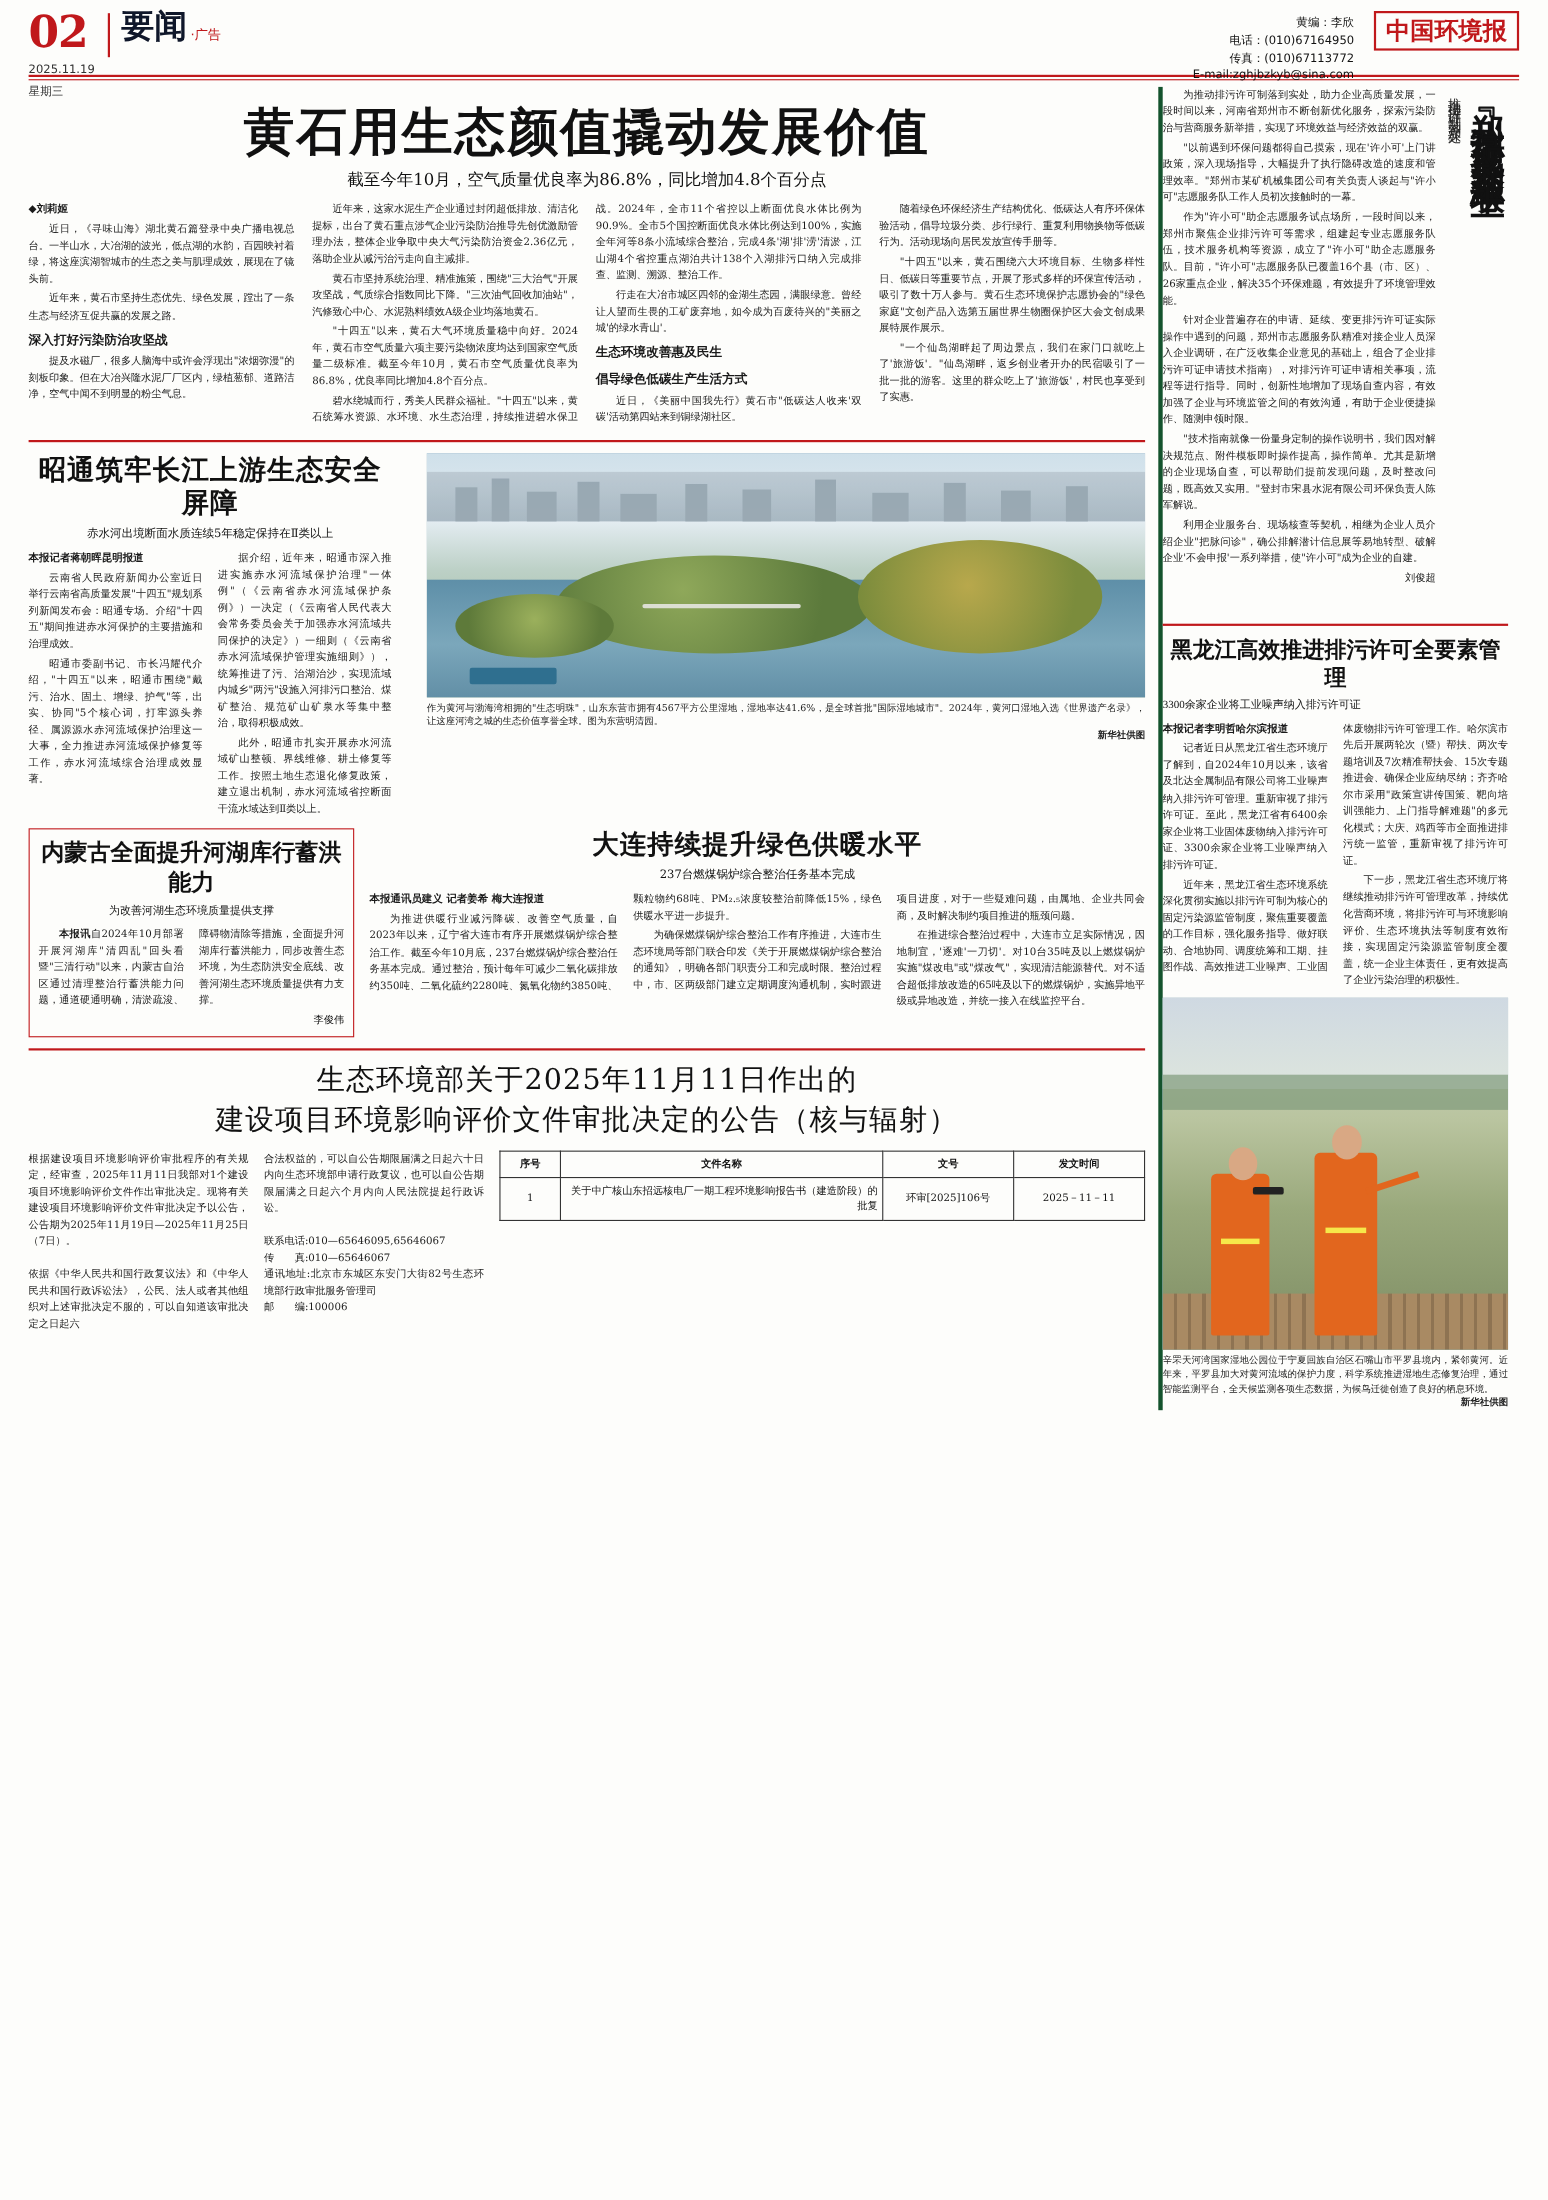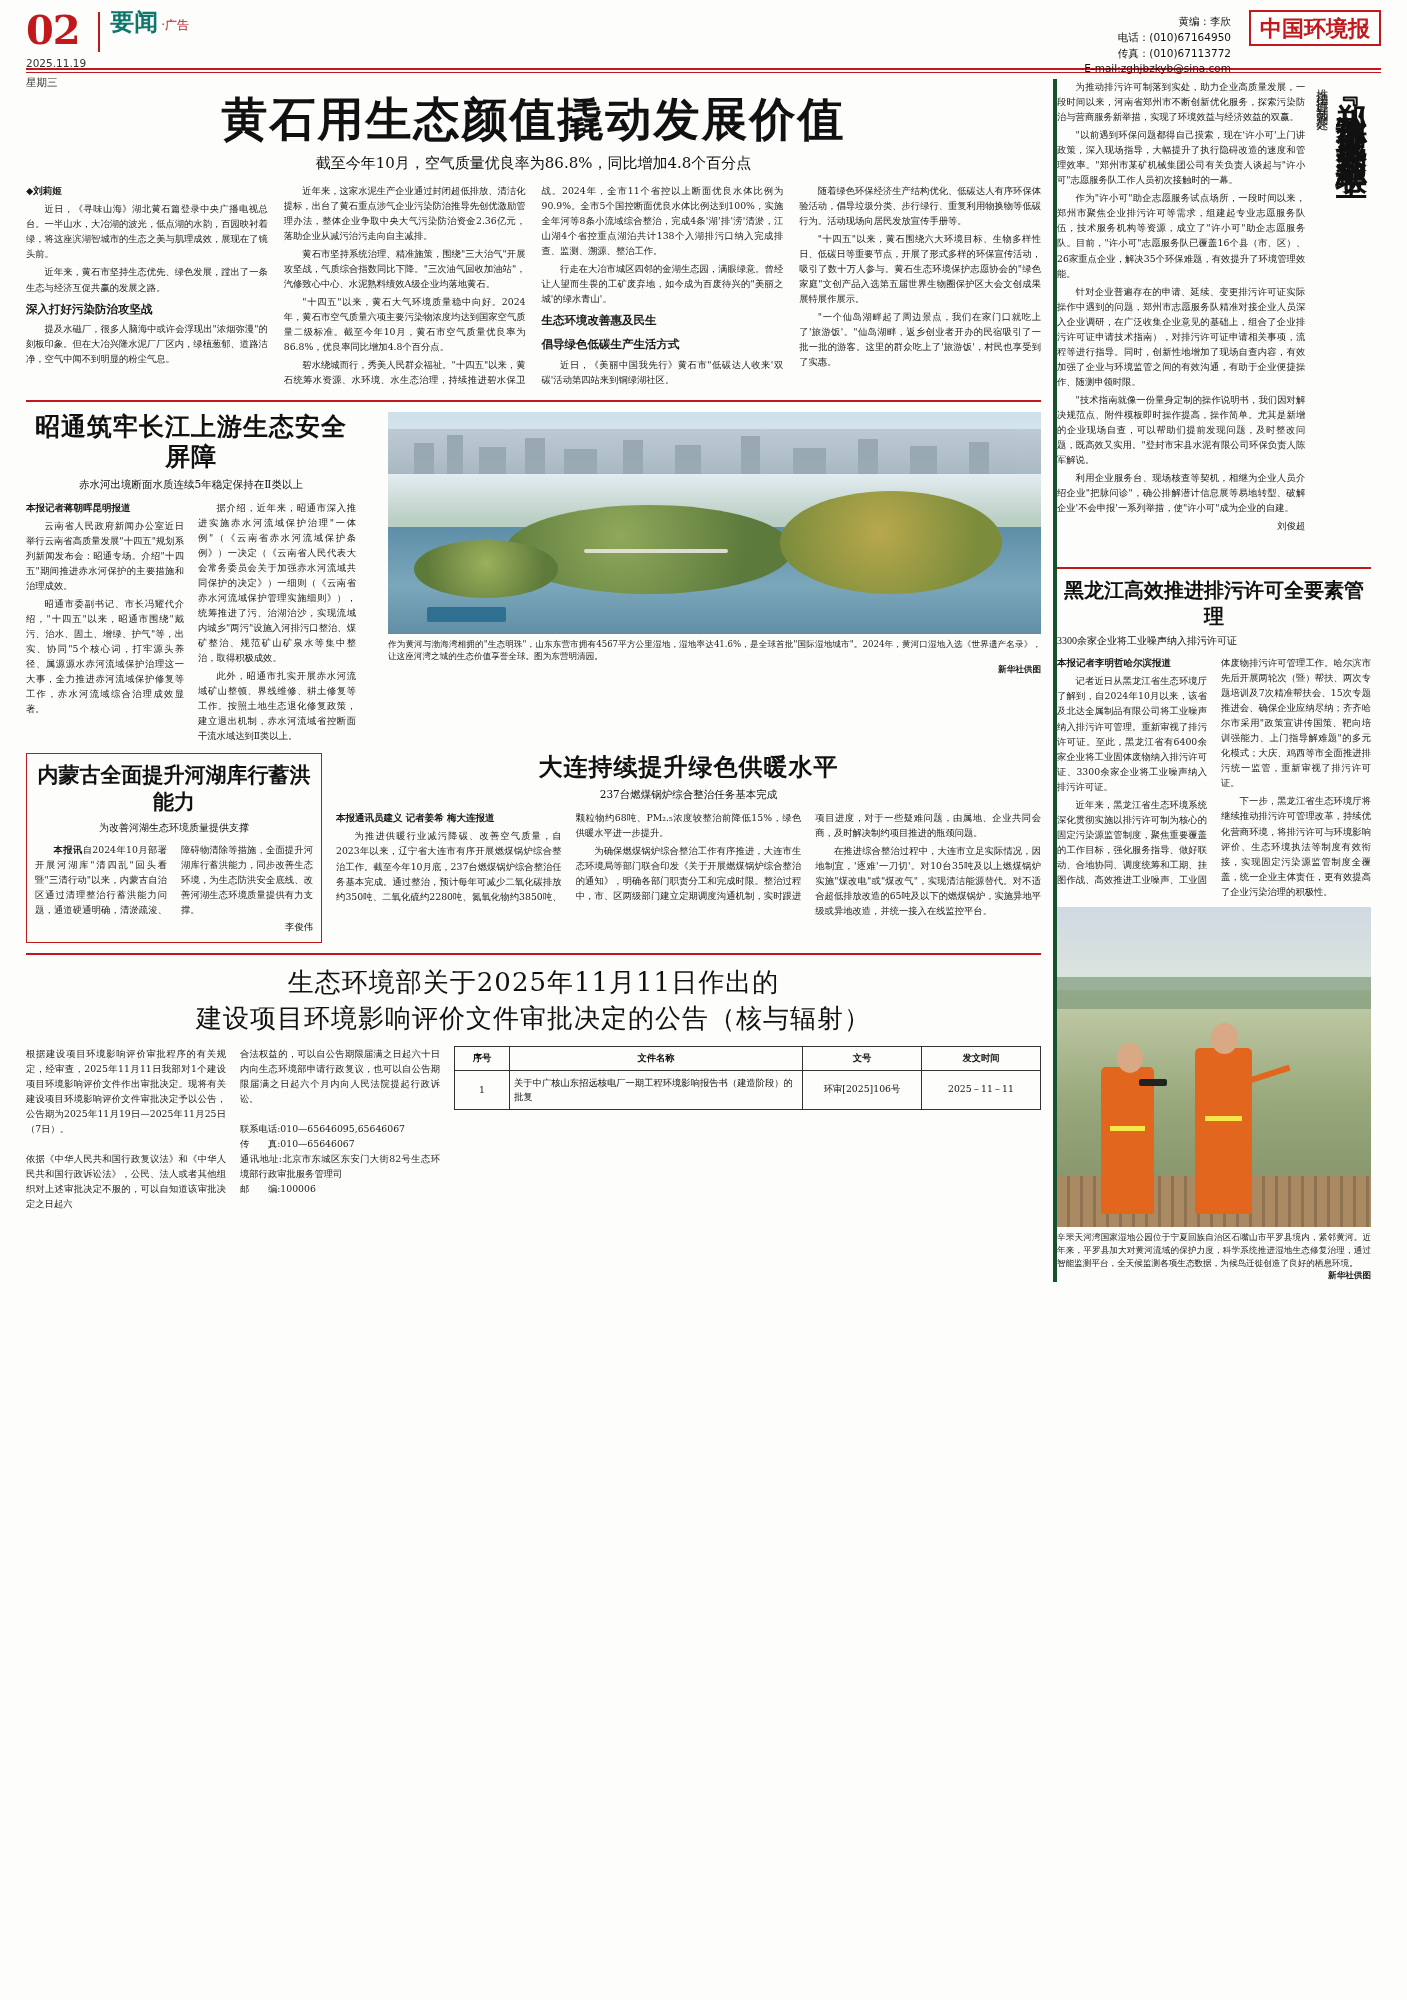--- a/index.html
+++ b/index.html
@@ -12,21 +12,21 @@
     overflow:hidden;
   }
   .page{position:absolute;inset:0;padding:0 26px;box-sizing:border-box;}
 
   
   .masthead{display:flex;align-items:flex-start;padding-top:10px;height:66px;box-sizing:border-box;}
   .pg-num{font-family:"DejaVu Serif","Liberation Serif",serif;font-weight:bold;font-size:40px;color:#c0181b;line-height:1;letter-spacing:-1px;}
   .pg-date{font-size:10.5px;color:#333;margin-top:7px;}
   .pg-left{display:flex;flex-direction:column;align-items:flex-start;}
   .mast-sep{width:2px;background:#c0181b;height:40px;margin:2px 10px 0 12px;}
-  .mast-title{font-family:"DejaVu Serif","Liberation Serif",serif;font-weight:bold;font-size:24px;color:#0f766e;line-height:1;}
+  .mast-title{font-family:"DejaVu Serif","Liberation Serif",serif;font-weight:bold;font-size:30px;color:#0f172a;line-height:1;}
   .mast-sub{font-size:12px;color:#c0181b;margin-left:3px;}
   .mast-mid{flex:1;}
   .mast-contact{font-size:10.5px;line-height:1.5;text-align:right;margin-right:18px;padding-top:4px;color:#111;}
   .paper-name{font-family:"DejaVu Serif","Liberation Serif",serif;font-weight:bold;font-size:22px;color:#c0181b;border:2px solid #c0181b;padding:5px 9px;line-height:1;white-space:nowrap;}
 
   .rule{height:2px;background:#c0181b;margin-top:2px;}
   .rule-thin{height:1px;background:#c0181b;margin-top:2px;}
 
   
   .col-text{
@@ -69,21 +69,21 @@
   .rb-dek{font-family:"DejaVu Serif","Liberation Serif",serif;font-size:10px;text-align:center;margin:6px 0 7px;}
   .sign{text-align:right;font-family:"DejaVu Serif","Liberation Serif",serif;font-size:9.3px;margin-top:3px;}
 
   
   .ann{margin-top:10px;border-top:2px solid #c0181b;padding-top:10px;}
   .ann-title{font-family:"DejaVu Serif","Liberation Serif",serif;font-weight:normal;font-size:26px;text-align:center;line-height:1.35;letter-spacing:1px;}
   .ann-body{display:flex;gap:14px;margin-top:10px;}
   .ann-col{width:200px;}
   table.ann-tbl{border-collapse:collapse;font-family:"DejaVu Serif","Liberation Serif",serif;font-size:9.3px;width:100%;}
   table.ann-tbl th,table.ann-tbl td{border:1px solid #333;padding:5px 4px;text-align:center;vertical-align:middle;}
-  table.ann-tbl td.fname{text-align:left;line-height:1.5;}
+  table.ann-tbl td.fname{text-align:right;line-height:1.5;}
 
   
   .vtitle{
     font-family:"DejaVu Serif","Liberation Serif",serif;font-weight:bold;
     font-size:31px;writing-mode:vertical-rl;text-orientation:upright;
     letter-spacing:4px;line-height:1.25;height:480px;
   }
   .vdek{
     font-family:"DejaVu Serif","Liberation Serif",serif;font-size:12px;
     writing-mode:vertical-rl;text-orientation:upright;letter-spacing:3px;

